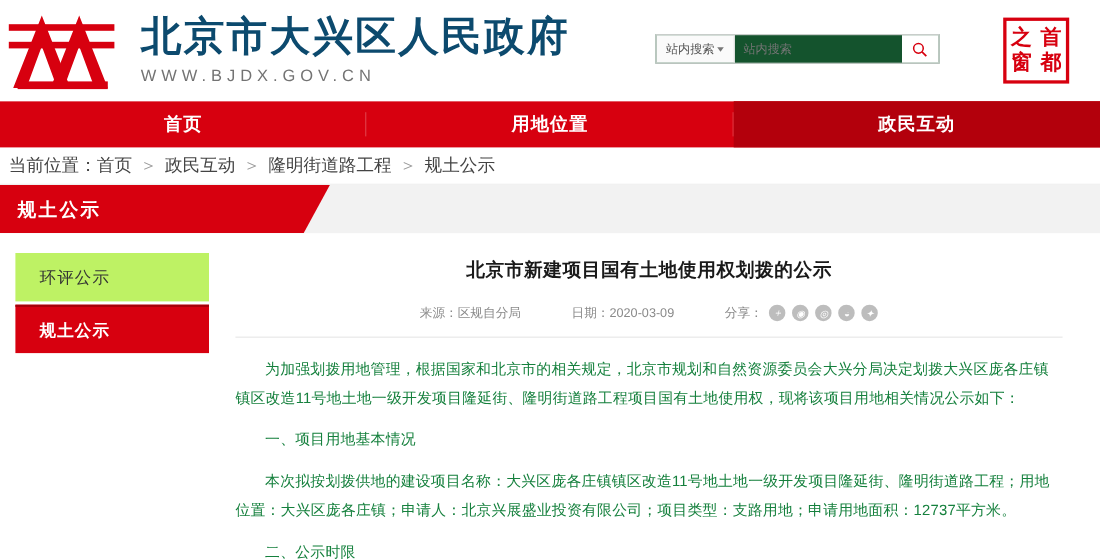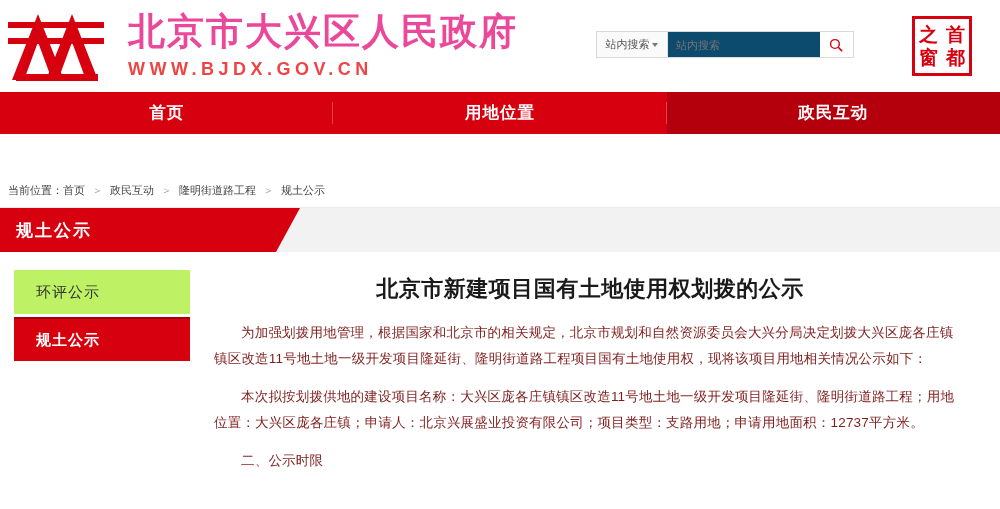--- a/index.html
+++ b/index.html
@@ -34,42 +34,42 @@
   .title-block {
     margin-left: 4px;
     display: flex;
     flex-direction: column;
     justify-content: center;
   }
   .gov-title {
     font-family: Liberation Serif, serif;
     font-size: 37px;
     font-weight: bold;
-    color: #ec4899;
+    color: #0c4a6e;
     letter-spacing: 2px;
     line-height: 1.1;
     white-space: nowrap;
   }
   .gov-url {
     margin-top: 7px;
-    font-size: 18px;
-    color: #ef4444;
+    font-size: 15px;
+    color: #737373;
     letter-spacing: 4.5px;
-    font-weight: bold;
+    font-weight: normal;
   }
 
   .search-area {
     position: absolute;
     left: 596px; top: 31px;
     display: flex;
     align-items: center;
     border: 1px solid #d9d9d9;
     height: 27px;
     width: 258px;
-    background: #0c4a6e;
+    background: #14532d;
   }
   .search-select {
     width: 74px;
     height: 100%;
     display: flex;
     align-items: center;
     justify-content: center;
     gap: 3px;
     font-size: 11px;
     color: #555;
@@ -152,24 +152,23 @@
     background: rgba(255,255,255,0.25);
   }
   .nav-item:last-child::after { display: none; }
 
   
   .crumb {
     height: 34px;
     display: flex;
     align-items: center;
     padding-left: 8px;
-    font-size: 11px;
+    font-size: 16px;
     color: #444;
     border-bottom: 1px solid #ededed;
-    margin-top: 40px;
   }
   .crumb .sep { margin: 0 7px; color: #999; }
   .crumb a { color: #444; text-decoration: none; }
 
   
   .section-bar {
     height: 44px;
     position: relative;
     background: #f2f2f2;
     display: flex;
@@ -221,21 +220,21 @@
     border-top: 2px solid #a5000a;
   }
 
   .article {
     flex: 1;
     padding: 0 34px 0 24px;
     min-width: 0;
   }
   .art-title {
     text-align: center;
-    font-size: 22px;
+    font-size: 17px;
     font-weight: bold;
     color: #1a1a1a;
     letter-spacing: 0.5px;
     margin-top: 4px;
   }
   .art-meta {
     display: flex;
     align-items: center;
     justify-content: center;
     gap: 46px;
@@ -255,21 +254,21 @@
     justify-content: center;
     color: #fff;
     font-size: 9px;
     cursor: pointer;
   }
   .art-body { padding-top: 16px; }
   .art-body p {
     margin: 0 0 12px 0;
     font-size: 13.5px;
     line-height: 26px;
-    color: #7f1d1d;
+    color: #15803d;
     text-indent: 2em;
     letter-spacing: 0.2px;
   }
 </style>
 </head>
 <body>
 
 <div id="page">
 
   <div class="header">
@@ -335,23 +334,40 @@
   <div class="body-wrap">
 
     <div class="sidebar">
       <div class="side-item">环评公示</div>
       <div class="side-item active">规土公示</div>
     </div>
 
     <div class="article">
       <div class="art-title">北京市新建项目国有土地使用权划拨的公示</div>
 
+      <div class="art-meta">
+        <div>
+          <span>来源：</span><span>区规自分局</span>
+        </div>
+        <div>
+          <span>日期：</span><span>2020-03-09</span>
+        </div>
+        <div class="share-group">
+          <span>分享：</span>
+          <i class="share-dot">＋</i>
+          <i class="share-dot">◉</i>
+          <i class="share-dot">◎</i>
+          <i class="share-dot">◒</i>
+          <i class="share-dot">✦</i>
+        </div>
+      </div>
 
       <div class="art-body">
         <p>为加强划拨用地管理，根据国家和北京市的相关规定，北京市规划和自然资源委员会大兴分局决定划拨大兴区庞各庄镇镇区改造11号地土地一级开发项目隆延街、隆明街道路工程项目国有土地使用权，现将该项目用地相关情况公示如下：</p>
+        <p>一、项目用地基本情况</p>
         <p>本次拟按划拨供地的建设项目名称：大兴区庞各庄镇镇区改造11号地土地一级开发项目隆延街、隆明街道路工程；用地位置：大兴区庞各庄镇；申请人：北京兴展盛业投资有限公司；项目类型：支路用地；申请用地面积：12737平方米。</p>
         <p>二、公示时限</p>
 
       </div>
     </div>
   </div>
 
 </div>
 
 </body></html>

